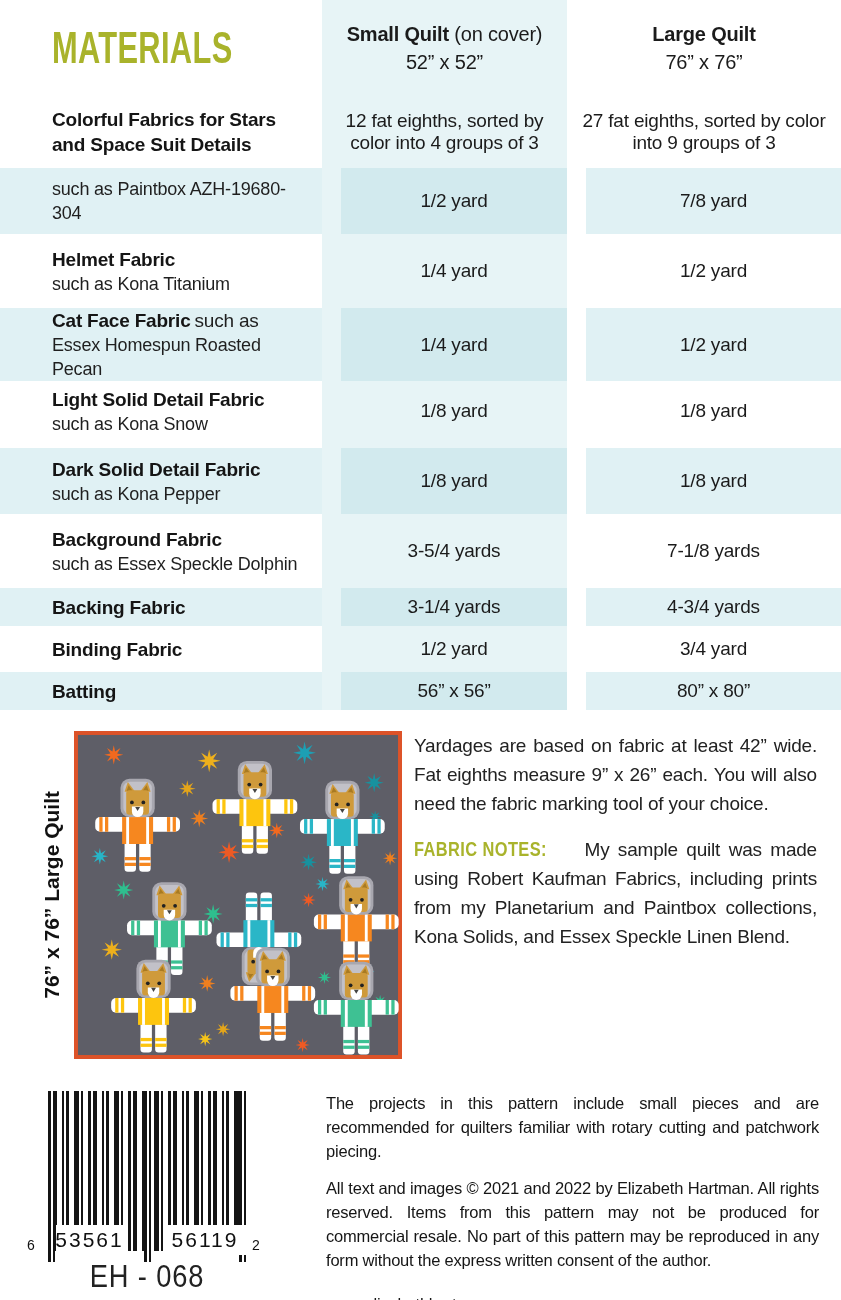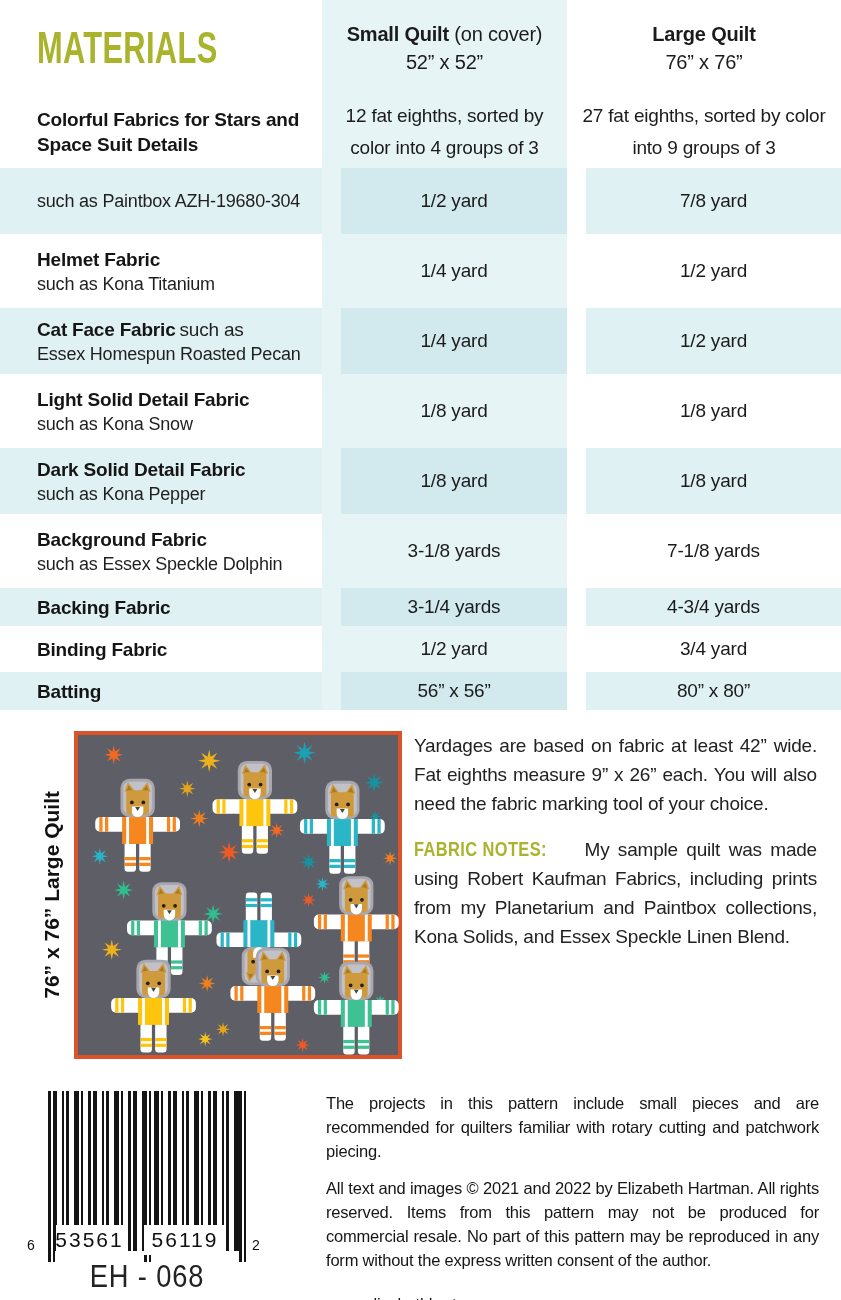--- a/index.html
+++ b/index.html
@@ -11,32 +11,32 @@
   }
   
   .materials-table { position:relative; width:841px; }
   .col2-strip { position:absolute; left:322px; top:0; bottom:0; width:245px; background:#e7f4f6; z-index:0; }
   .trow { position:relative; z-index:1; display:grid; grid-template-columns:322px 245px 1fr; }
   .hdr  { height:95px; }
   .intro{ height:73px; }
   .row  { height:66px; margin-bottom:4px; }
   .row.short { height:38px; }
   .row:last-child { margin-bottom:0; }
-  .c1 { padding-left:37px; padding-right:14px; display:flex; flex-direction:column; justify-content:center; }
+  .c1 { padding-left:52px; padding-right:14px; display:flex; flex-direction:column; justify-content:center; }
   .c2, .c3 { display:flex; flex-direction:column; align-items:center; justify-content:center; text-align:center; font-size:19px; line-height:26px; }
   .row.tinted .c1, .row.tinted .c3 { background:#e0f1f4; }
   .row.tinted .c2 { background:#d2eaee; }
   .materials-title {
     color:#a9b32b; font-size:44px; font-weight:bold; letter-spacing:0.5px;
     transform:scaleX(0.70); transform-origin:left center; white-space:nowrap;
   }
   .hdr .c2, .hdr .c3 { font-size:20px; line-height:28px; }
   .hdr b { font-weight:bold; }
   .intro .c1 { font-weight:bold; font-size:19px; line-height:25px; color:#151515; }
-  .intro .c2, .intro .c3 { font-size:19px; line-height:32px; padding:0 6px; }
+  .intro .c2, .intro .c3 { font-size:19px; line-height:22px; padding:0 6px; }
   .lbl { font-weight:bold; font-size:19px; line-height:25px; color:#151515; }
   .lbl .suffix { font-weight:normal; margin-left:4px; color:#1f1f1f; }
   .sub { font-weight:normal; font-size:18px; line-height:24px; color:#1f1f1f; }
   .val { font-size:19px;margin-left:19px; }
   
   .middle { display:flex; margin-top:21px; padding-left:30px; padding-right:24px; align-items:flex-start; }
   .caption-col { width:44px; height:328px; display:flex; align-items:center; justify-content:center; flex:none; }
   .vcaption {
     writing-mode:vertical-rl; transform:rotate(180deg);
     font-weight:bold; font-size:21px; letter-spacing:0; white-space:nowrap; color:#111;
@@ -59,21 +59,21 @@
       #141414 26px 31px, #fff 31px 33px, #141414 33px 35px, #fff 35px 40px);
   }
   .guard { position:absolute; top:0; height:171px; width:7px;
     background:linear-gradient(90deg,#141414 0 2.5px,#fff 2.5px 4.5px,#141414 4.5px 7px); }
   .guard.g-left { left:0; }
   .guard.g-mid  { left:96px; }
   .guard.g-right{ left:191px; }
   .numbox { position:absolute; top:134px; height:30px; background:#fff; display:flex; align-items:center; justify-content:center;
     font-size:21px; letter-spacing:2px; color:#111; }
   .numbox.b1 { left:8px;  width:67px; }
-  .numbox.b2 { left:96px; width:82px; }
+  .numbox.b2 { left:116px; width:82px; }
   .digit-side { position:absolute; top:146px; font-size:14px; color:#111; }
   .digit-side.dl { left:-21px; }
   .digit-side.dr { left:204px; }
   .ehcode { position:absolute; top:168px; left:0; width:198px; text-align:center; font-size:31px; color:#222;
     letter-spacing:1px; transform:scaleX(0.88); transform-origin:center; }
   .foot-text { flex:1; margin-left:32px; font-size:16.5px; line-height:24px; color:#161616; }
   .foot-text p { margin-bottom:13px; text-align:justify; }
   .foot-text .website { margin-top:20px; text-align:left; }
 </style>
 </head>
@@ -139,21 +139,21 @@
         <div class="sub">such as Kona Pepper</div>
       </div>
     <div class="c2 val">1/8 yard</div>
     <div class="c3 val">1/8 yard</div>
   </div>
   <div class="trow row">
     <div class="c1">
         <div class="lbl"><b>Background Fabric</b></div>
         <div class="sub">such as Essex Speckle Dolphin</div>
       </div>
-    <div class="c2 val">3-1/8 yards</div>
+    <div class="c2 val">3-5/4 yards</div>
     <div class="c3 val">7-1/8 yards</div>
   </div>
   <div class="trow row short tinted">
     <div class="c1">
         <div class="lbl"><b>Backing Fabric</b></div>
       </div>
     <div class="c2 val">3-1/4 yards</div>
     <div class="c3 val">4-3/4 yards</div>
   </div>
   <div class="trow row short">

